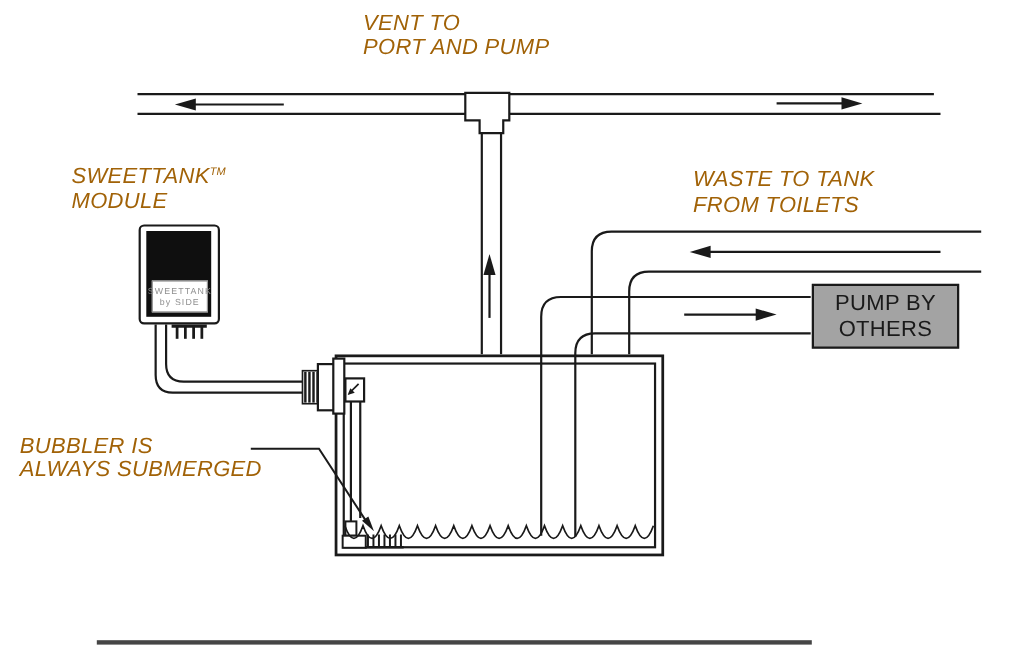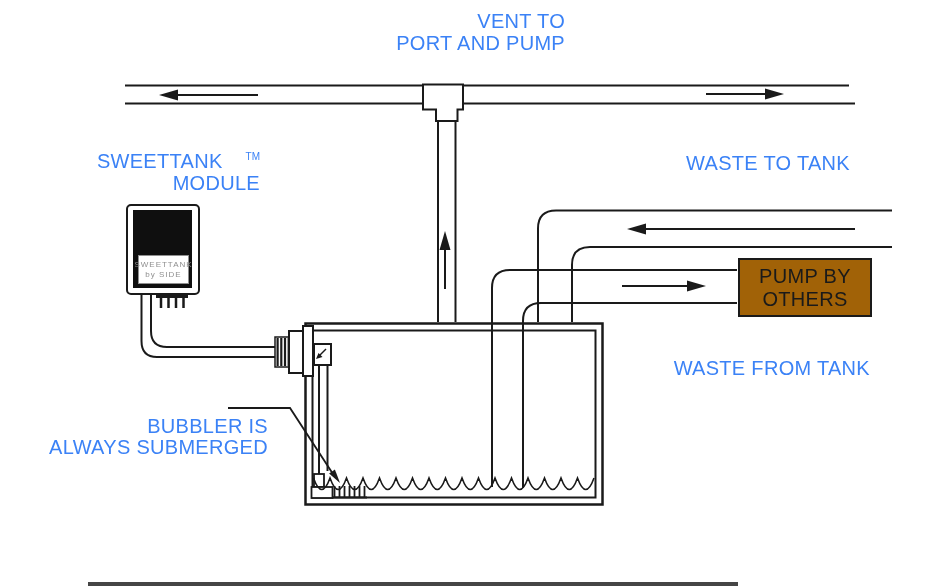--- a/index.html
+++ b/index.html
@@ -1,32 +1,32 @@
 <!DOCTYPE html>
 <html><head>
 <meta charset="utf-8">
 <style>
   html,body{margin:0;padding:0;background:#ffffff;}
   #stage{
     position:relative;width:940px;height:587px;background:#ffffff;overflow:hidden;
     font-family:"Liberation Sans", sans-serif;color:#1a1a1a;
   }
-  .lbl{position:absolute;text-align:right;font-size:20px;line-height:22px;
-       letter-spacing:0.3px;color:#3b82f6;white-space:nowrap;}
+  .lbl{position:absolute;text-align:left;font-size:20px;line-height:22px;
+       letter-spacing:0.3px;color:#a16207;white-space:nowrap;font-style:italic;}
   svg{position:absolute;left:0;top:0;}
   .module-outer{position:absolute;left:126px;top:204px;width:74px;height:91px;
        background:#ffffff;border:2.5px solid #1a1a1a;border-radius:5px;box-sizing:border-box;}
   .module-panel{position:absolute;left:5px;top:4px;width:59px;height:78px;background:#0f0f0f;}
   .module-window{position:absolute;left:5px;top:45px;width:49px;height:27px;background:#ffffff;
        border:1px solid #8f8f8f;display:flex;flex-direction:column;align-items:center;justify-content:center;}
   .module-window div{font-size:8px;line-height:10px;color:#8f8f8f;letter-spacing:1px;white-space:nowrap;}
-  .pump-box{position:absolute;left:738px;top:258px;width:134px;height:59px;background:#a16207;
+  .pump-box{position:absolute;left:738px;top:258px;width:134px;height:59px;background:#a3a3a3;
        border:2.5px solid #1a1a1a;box-sizing:border-box;display:flex;flex-direction:column;
        align-items:center;justify-content:center;font-size:20px;line-height:23px;letter-spacing:0.3px;}
-  .tm{font-size:10px;vertical-align:super;letter-spacing:0;margin-left:23px;}
+  .tm{font-size:10px;vertical-align:super;letter-spacing:0;}
   .bottom-bar{position:absolute;left:88px;top:582px;width:650px;height:4px;background:#454545;}
 </style>
 </head>
 <body>
 
 <div id="stage">
 
   <svg width="940" height="587" viewBox="0 0 940 587">
     <g stroke="#1a1a1a" stroke-width="2" fill="none">
 
@@ -151,30 +151,30 @@
     <div class="module-panel">
       <div class="module-window">
         <div>SWEETTANK</div>
         <div>by SIDE</div>
       </div>
     </div>
   </div>
 
   <div class="lbl" style="left:630px;top:151px;width:220px;line-height:24px;">
     <div>WASTE TO TANK</div>
+    <div>FROM TOILETS</div>
   </div>
 
   <div class="pump-box">
     <div>PUMP BY</div>
     <div>OTHERS</div>
   </div>
 
-  <div class="lbl" style="left:630px;top:357px;width:240px;">WASTE FROM TANK</div>
 
-  <div class="lbl" style="left:18px;top:396px;width:250px;line-height:21px;margin-top:20px;">
+  <div class="lbl" style="left:18px;top:396px;width:250px;line-height:21px;">
     <div>BUBBLER IS</div>
     <div>ALWAYS SUBMERGED</div>
   </div>
 
   <div class="lbl" style="left:150px;top:515px;width:610px;line-height:23px;">
   </div>
 
   <div class="bottom-bar"></div>
 
 </div>

